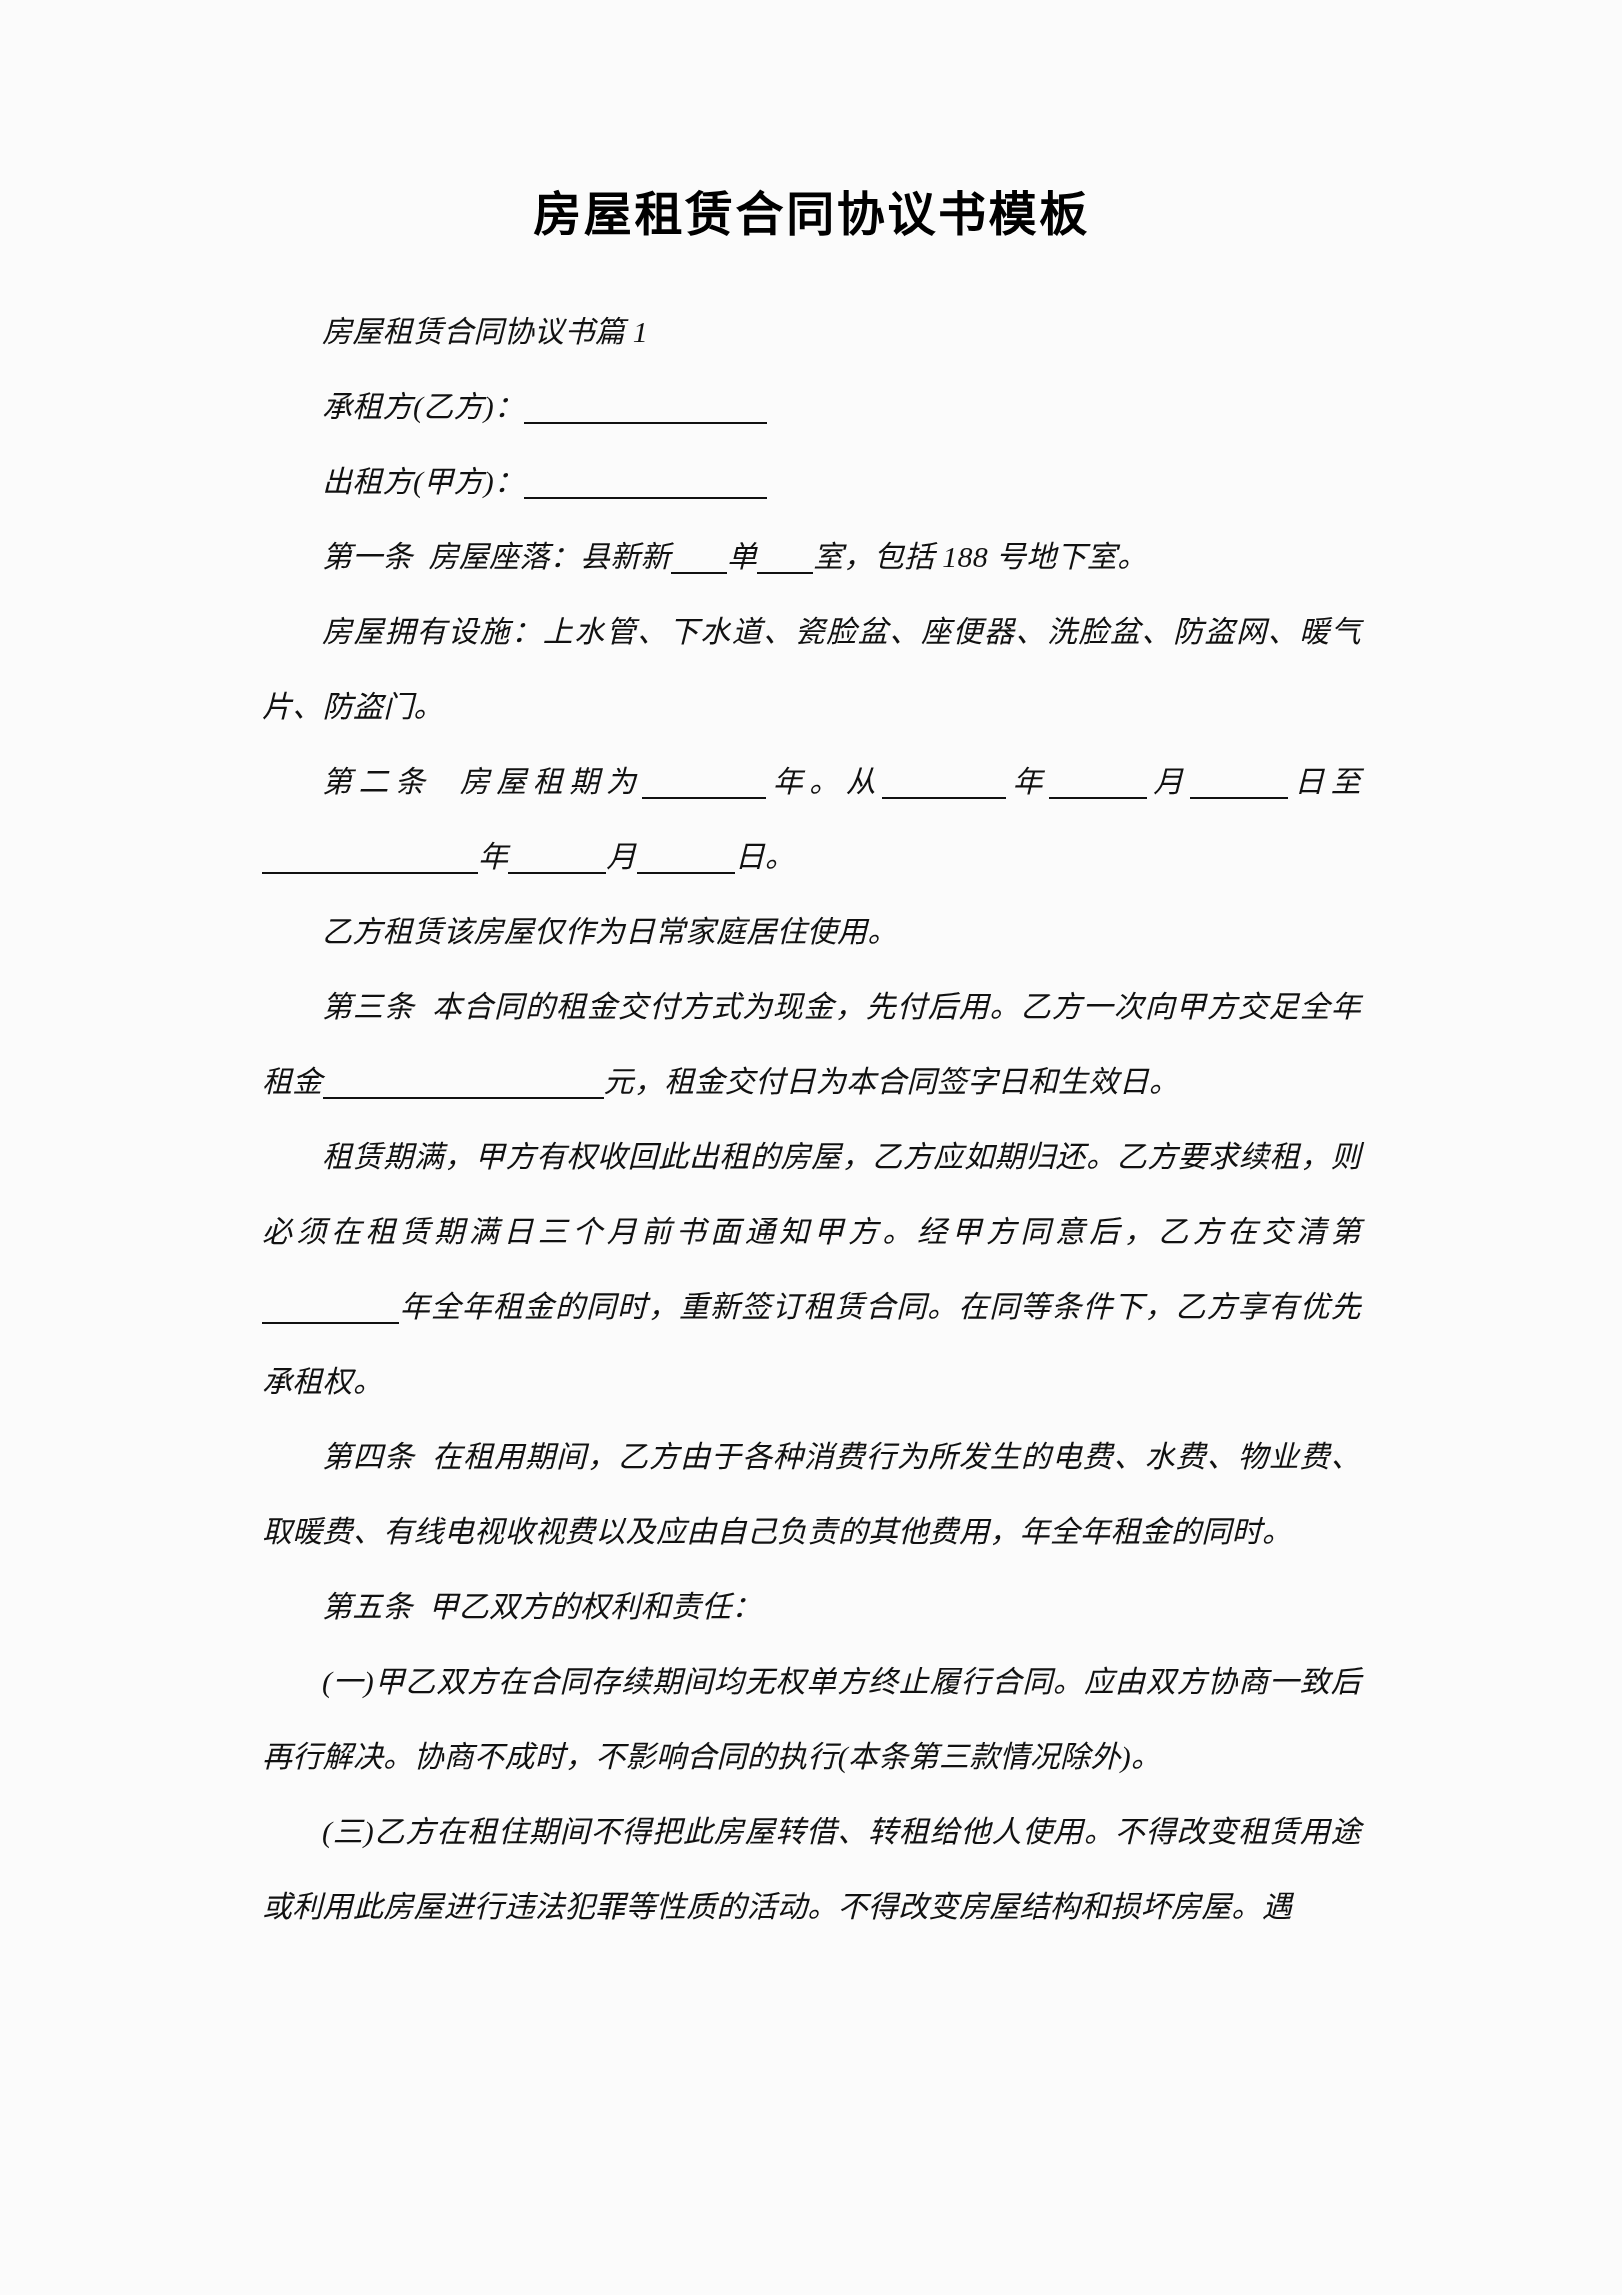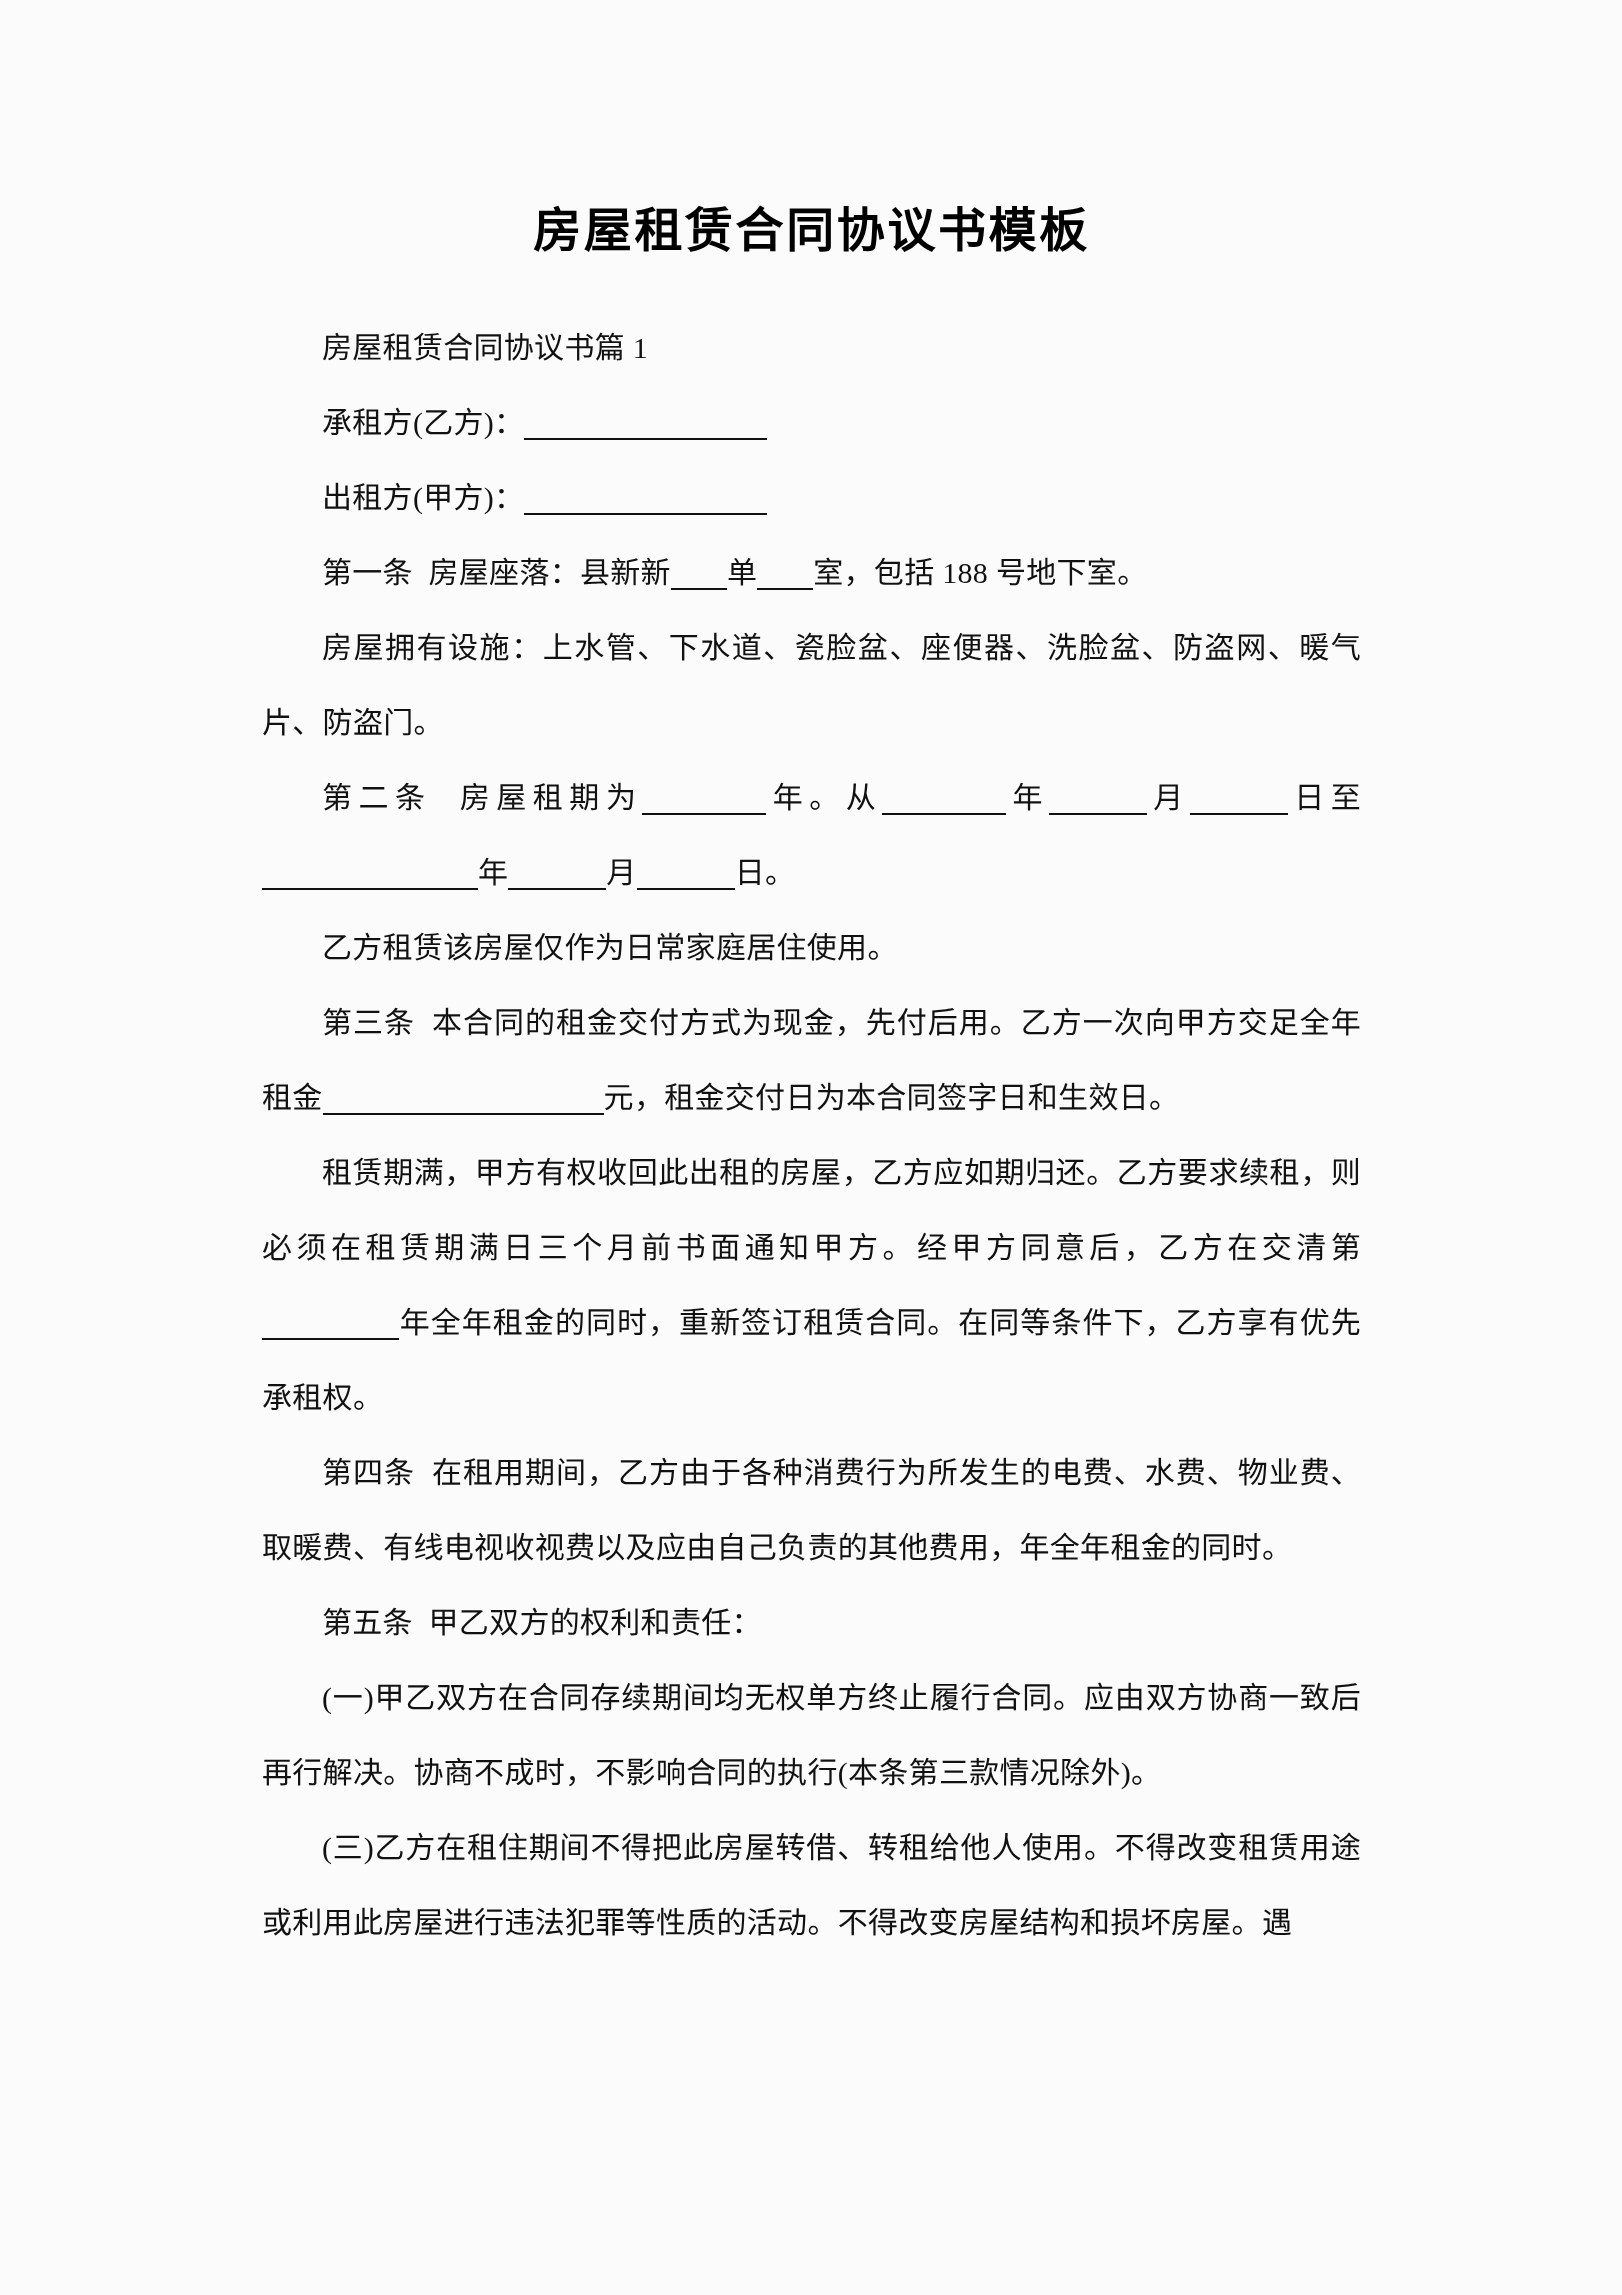--- a/index.html
+++ b/index.html
@@ -13,21 +13,21 @@
     height: 2295px;
     font-family: "Liberation Serif", "DejaVu Serif", serif;
     color: #0a0a0a;
     overflow: hidden;
     position: relative;
   }
   .page {
     box-sizing: border-box;
     width: 1623px;
     height: 1789px;
-    padding: 16px;
+    padding: 0;
     background: #fbfbfb;
     position: relative;
   }
   .doc-title {
     font-size: 48px;
     font-weight: 700;
     text-align: center;
     letter-spacing: 2.6px;
     margin: 0;
     padding-top: 191px;
@@ -42,20 +42,21 @@
   p.para {
     font-size: 30px;
     line-height: 75px;
     margin: 0;
     text-align: justify;
     text-justify: inter-ideograph;
     text-align-last: left;
     letter-spacing: 0.3px;
     color: #111;
     word-break: break-all;
+    font-style: italic;
   }
   p.indent {
     text-indent: 60px;
   }
   .blank-line {
     display: inline-block;
     border-bottom: 2px solid #111;
     vertical-align: -6.5px;
   }
   .b-sm  { width: 56px;  }

